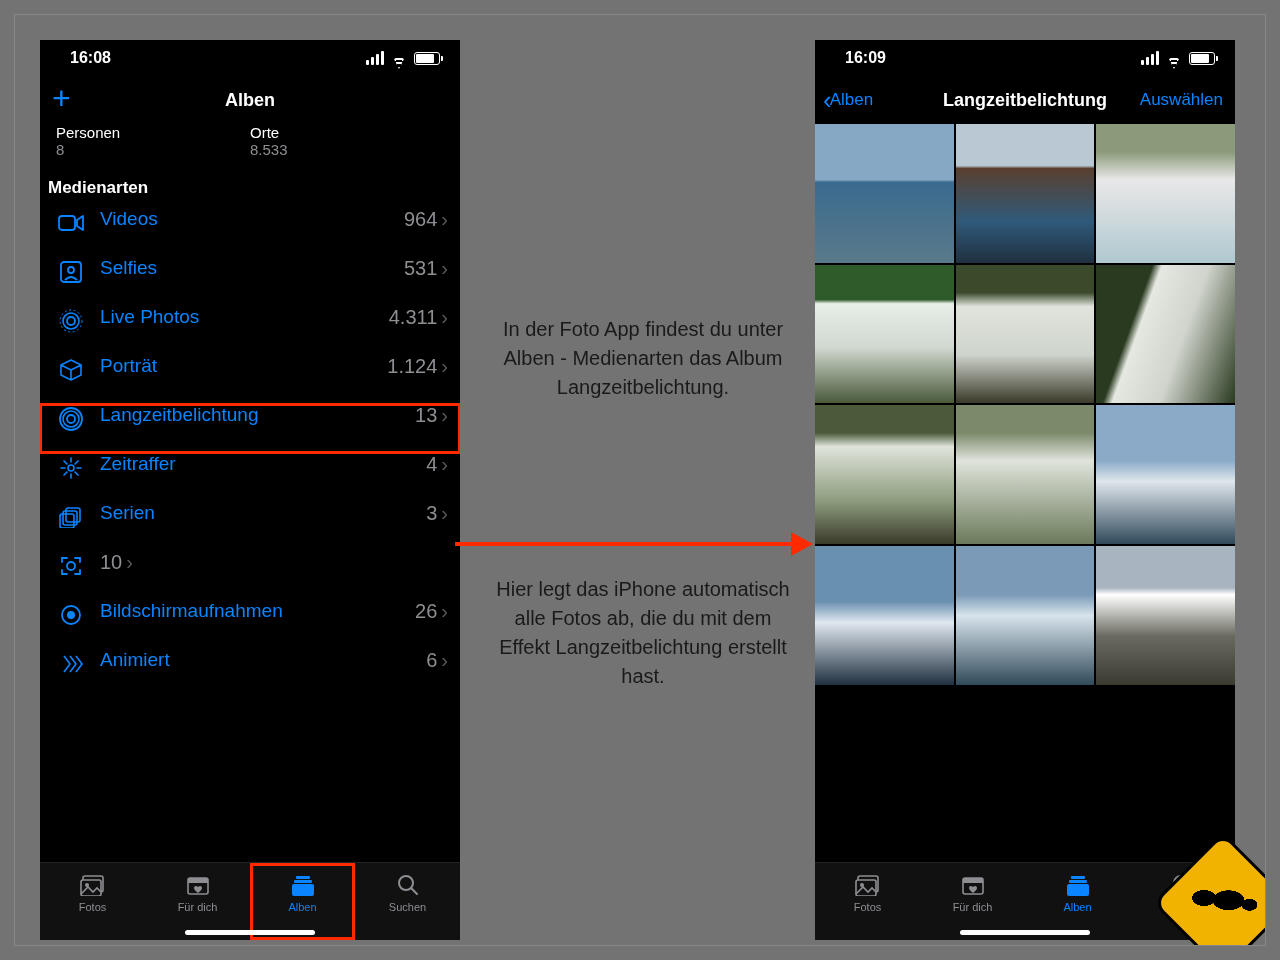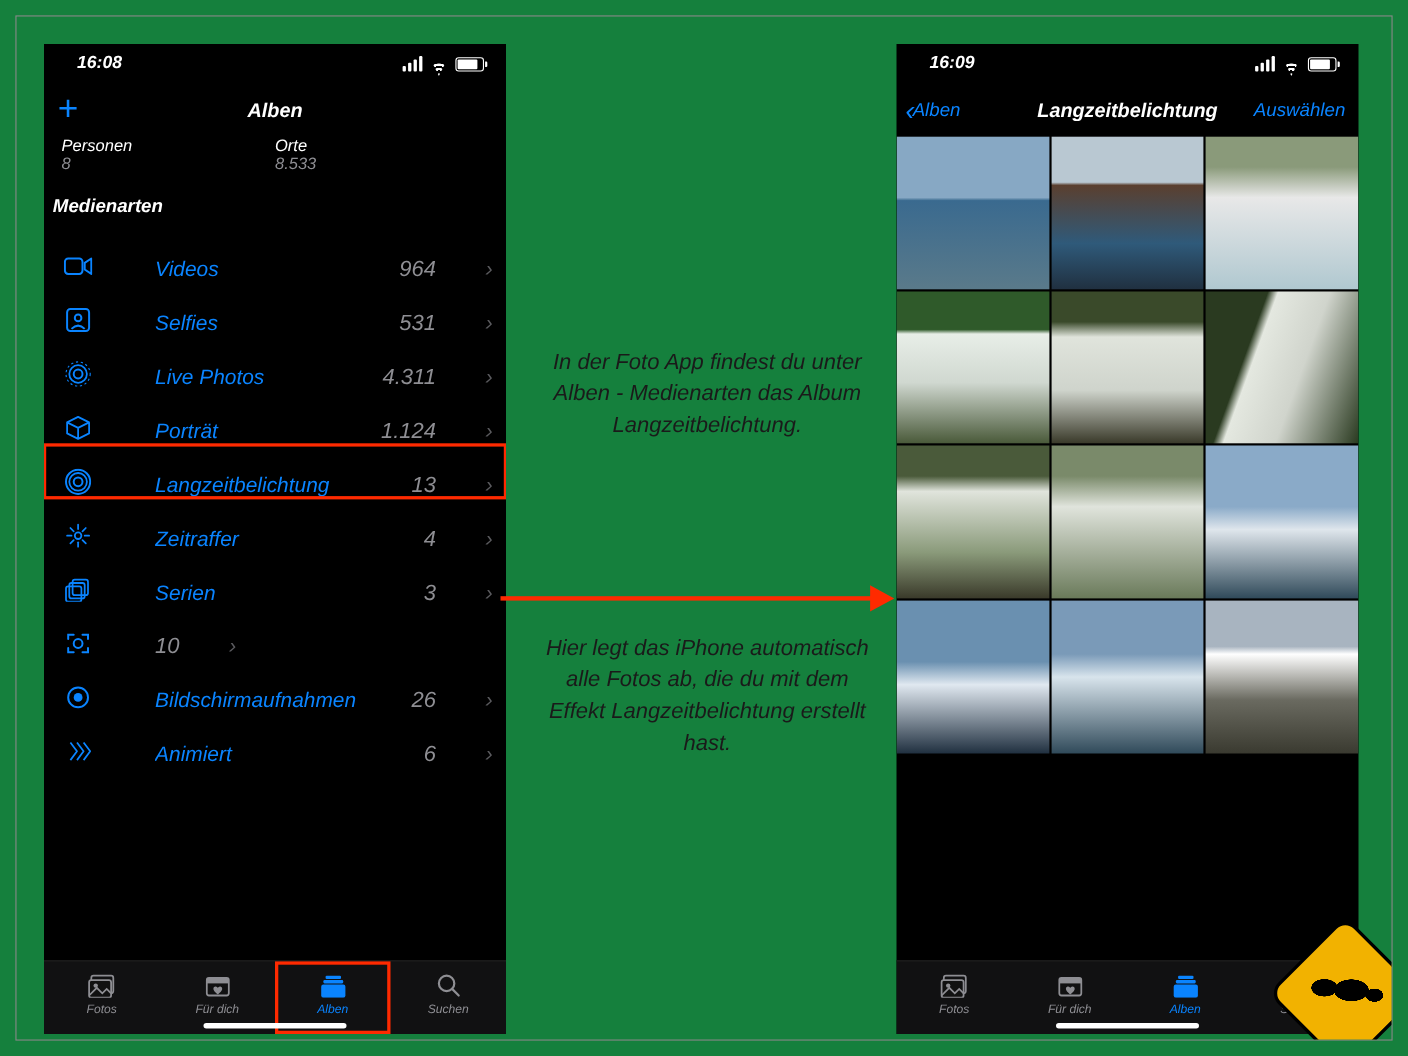--- a/index.html
+++ b/index.html
@@ -2,22 +2,21 @@
 <html><head>
 <meta charset="utf-8">
 <style>
   * { box-sizing: border-box; }
   body {
     margin:0; padding:0; font-family:-apple-system,Helvetica,Arial,sans-serif;
     background:#fff;
   }
   .page {
     width:1280px; height:960px; position:relative;
-    background:#15803d;
-    font-style:italic;
+    background:#737373;
   }
   .frame {
     position:absolute; left:14px; top:14px; right:14px; bottom:14px;
     border:1px solid #888;
   }
   .phone {
     position:absolute; top:25px; width:420px; height:900px;
     background:#000; overflow:hidden;
   }
   .phone-left{ left:25px; }
@@ -59,33 +58,33 @@
   .content{ position:absolute; top:84px; bottom:78px; left:0; right:0; overflow:hidden; }
 
   .people-places{ display:flex; padding:0 16px 8px; color:#8e8e93; font-size:15px;}
   .pp-col{ flex:1; }
   .pp-col .pp-title{ color:#fff; font-size:15px; }
   .pp-col .pp-val{ color:#8e8e93; font-size:15px; }
 
   .section-title{ color:#fff; font-size:17px; font-weight:700; padding:12px 8px 10px; }
 
   .row{
-    display:flex; align-items:flex-end; height:49px; padding:0 12px 0 16px;
-    color:#0a84ff; font-size:19px; position:relative;gap:41px;
+    display:flex; align-items:flex-start; height:49px; padding:0 12px 0 16px;
+    color:#0a84ff; font-size:19px; position:relative;
   }
   .row .ricon{ width:30px; height:30px; display:flex; align-items:center; justify-content:center; margin-right:14px; flex:0 0 30px;}
   .row .rlabel{ flex:1; white-space:nowrap; overflow:hidden; text-overflow:ellipsis;}
   .row .rcount{ color:#8e8e93; font-size:20px; margin-right:4px;}
   .row .rchev{ color:#5a5a5e; font-size:20px; }
   .row.highlight{ outline:3px solid #ff2a00; outline-offset:-2px; }
 
   svg{ display:block; }
 
   .tabbar{
-    position:absolute; bottom:0; left:0; right:0; height:67px;
+    position:absolute; bottom:0; left:0; right:0; height:78px;
     background:#111112; display:flex; border-top:1px solid #222;
   }
   .tab{ flex:1; display:flex; flex-direction:column; align-items:center; justify-content:flex-start;
         padding-top:10px; color:#8e8e93; font-size:11px; gap:4px;}
   .tab.active{ color:#0a84ff; }
   .tab .ticon{ width:28px; height:24px; display:flex; align-items:center; justify-content:center;}
   .tab.highlight{ outline:3px solid #ff2a00; outline-offset:-3px; }
 
   .home-indicator{ position:absolute; bottom:5px; left:50%; transform:translateX(-50%);
     width:130px; height:5px; background:#fff; border-radius:3px;}

